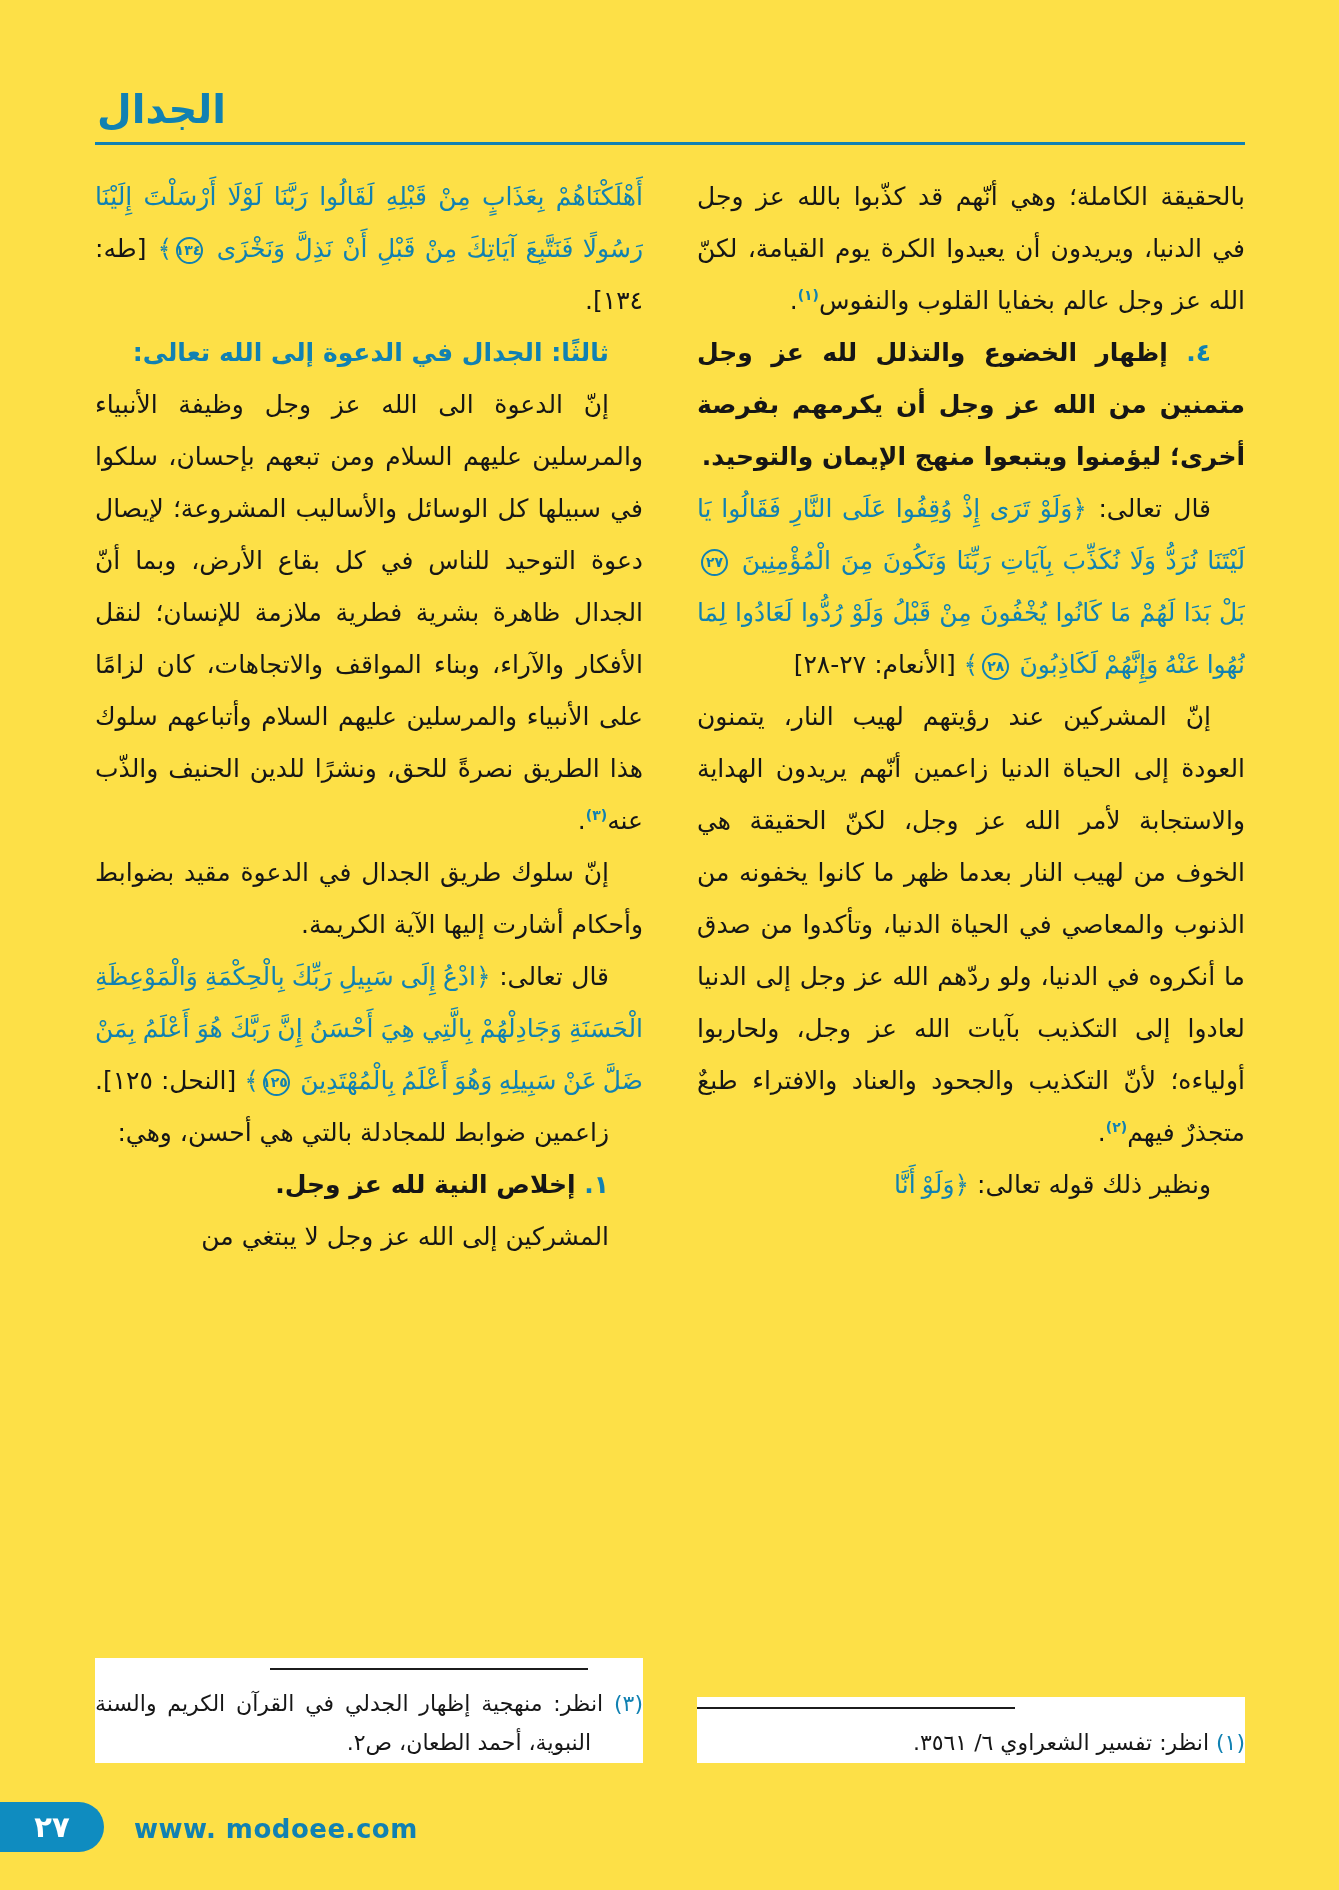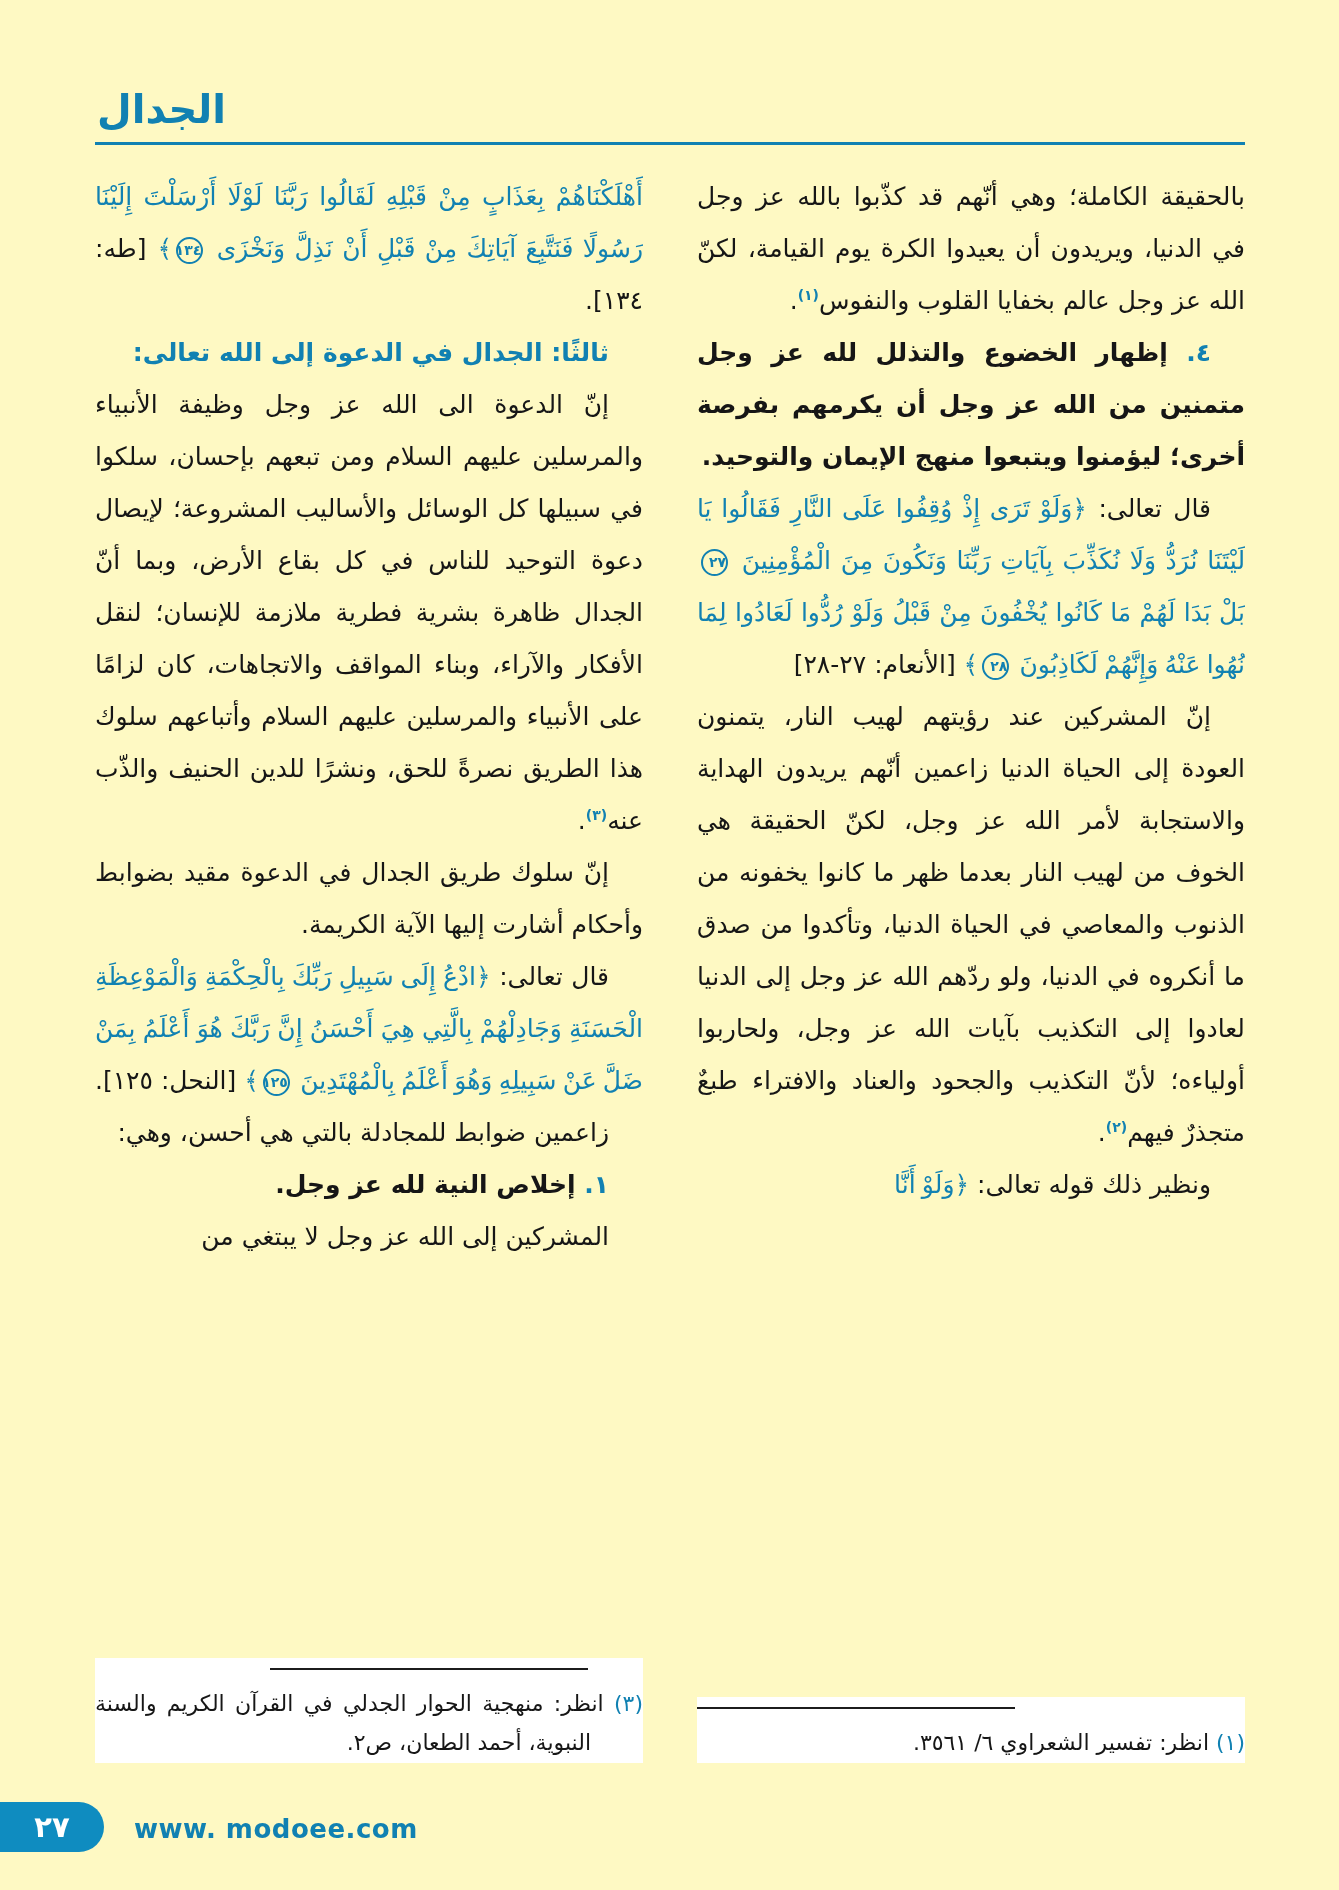--- a/index.html
+++ b/index.html
@@ -4,21 +4,21 @@
 <style>
   :root{
     --accent:#1181b2;
     --bar:#0f8cc0;
     --ink:#161616;
   }
   *{box-sizing:border-box;}
   html,body{margin:0;padding:0;background:#e8e8e8;}
   .page{
     width:1339px;height:1890px;position:relative;margin:0 auto;
-    background:#fef9c3;overflow:hidden;
+    background:#fde047;overflow:hidden;
     font-family:"DejaVu Sans", sans-serif;color:var(--ink);
   }
   .content{position:absolute;top:88px;left:95px;right:94px;direction:rtl;}
   .header-title{
     text-align:left;color:var(--accent);font-weight:bold;
     font-size:40px;line-height:1.05;padding:0 2px 12px 2px;
   }
   .header-rule{border-top:3px solid var(--accent);height:0;}
   .columns{display:flex;gap:54px;margin-top:26px;}
   .col{flex:1 1 0;position:relative;height:1592px;overflow:hidden;}
@@ -29,21 +29,21 @@
   }
   .para.indent{text-indent:34px;}
   .seg-body{color:var(--ink);}
   .seg-bold{color:var(--ink);font-weight:bold;}
   .seg-blueBold{color:var(--accent);font-weight:bold;}
   .seg-num{color:var(--accent);font-weight:bold;}
   .seg-quran{color:var(--accent);font-family:Liberation Serif, serif;}
   .seg-sup{color:var(--accent);font-size:0.56em;vertical-align:super;font-weight:bold;}
   .seg-ayah{
     display:inline-block;color:var(--accent);border:2px solid var(--accent);
-    border-radius:50%;width:27px;height:27px;line-height:23px;text-align:right;
+    border-radius:50%;width:27px;height:27px;line-height:23px;text-align:center;
     font-size:14px;vertical-align:middle;margin:0 4px;font-weight:bold;text-indent:0;
   }
   .footnotes{
     position:absolute;bottom:0;left:0;right:0;background:#ffffff;padding-top:10px;
   }
   .fn-sep{border-top:2px solid #1c1c1c;width:58%;margin-bottom:14px;}
   .fn-sep.push-end{margin-inline-start:auto;}
   .fn-sep.near-start{margin-inline-start:10%;}
   .footnote{
     font-size:22px;line-height:1.8;text-align:justify;
@@ -90,20 +90,20 @@
             <div class="para indent"><span class="seg-blueBold">ثالثًا: الجدال في الدعوة إلى الله تعالى:</span></div>
             <div class="para indent"><span class="seg-body">إنّ الدعوة الى الله عز وجل وظيفة الأنبياء والمرسلين عليهم السلام ومن تبعهم بإحسان، سلكوا في سبيلها كل الوسائل والأساليب المشروعة؛ لإيصال دعوة التوحيد للناس في كل بقاع الأرض، وبما أنّ الجدال ظاهرة بشرية فطرية ملازمة للإنسان؛ لنقل الأفكار والآراء، وبناء المواقف والاتجاهات، كان لزامًا على الأنبياء والمرسلين عليهم السلام وأتباعهم سلوك هذا الطريق نصرةً للحق، ونشرًا للدين الحنيف والذّب عنه</span><span class="seg-sup">(٣)</span><span class="seg-body">.</span></div>
             <div class="para indent"><span class="seg-body">إنّ سلوك طريق الجدال في الدعوة مقيد بضوابط وأحكام أشارت إليها الآية الكريمة.</span></div>
             <div class="para indent"><span class="seg-body">قال تعالى: </span><span class="seg-quran">﴿ادْعُ إِلَى سَبِيلِ رَبِّكَ بِالْحِكْمَةِ وَالْمَوْعِظَةِ الْحَسَنَةِ وَجَادِلْهُمْ بِالَّتِي هِيَ أَحْسَنُ إِنَّ رَبَّكَ هُوَ أَعْلَمُ بِمَنْ ضَلَّ عَنْ سَبِيلِهِ وَهُوَ أَعْلَمُ بِالْمُهْتَدِينَ </span><span class="seg-ayah">١٢٥</span><span class="seg-quran">﴾</span><span class="seg-body"> [النحل: ١٢٥].</span></div>
             <div class="para indent"><span class="seg-body">زاعمين ضوابط للمجادلة بالتي هي أحسن، وهي:</span></div>
             <div class="para indent"><span class="seg-num">١. </span><span class="seg-bold">إخلاص النية لله عز وجل.</span></div>
             <div class="para indent"><span class="seg-body">المشركين إلى الله عز وجل لا يبتغي من</span></div>
           </div>
           <div class="footnotes">
             <div class="fn-sep near-start"></div>
-            <div class="footnote"><span class="fn-marker">(٣) </span><span class="fn-text">انظر: منهجية الحوار الجدلي في القرآن الكريم والسنة النبوية، أحمد الطعان، ص٢.</span></div>
+            <div class="footnote"><span class="fn-marker">(٣) </span><span class="fn-text">انظر: منهجية إظهار الجدلي في القرآن الكريم والسنة النبوية، أحمد الطعان، ص٢.</span></div>
           </div>
         </section>
     </div>
   </div>
   <div class="page-num">٢٧</div>
   <div class="website">www. modoee.com</div>
 </div>
 
 </body></html>

